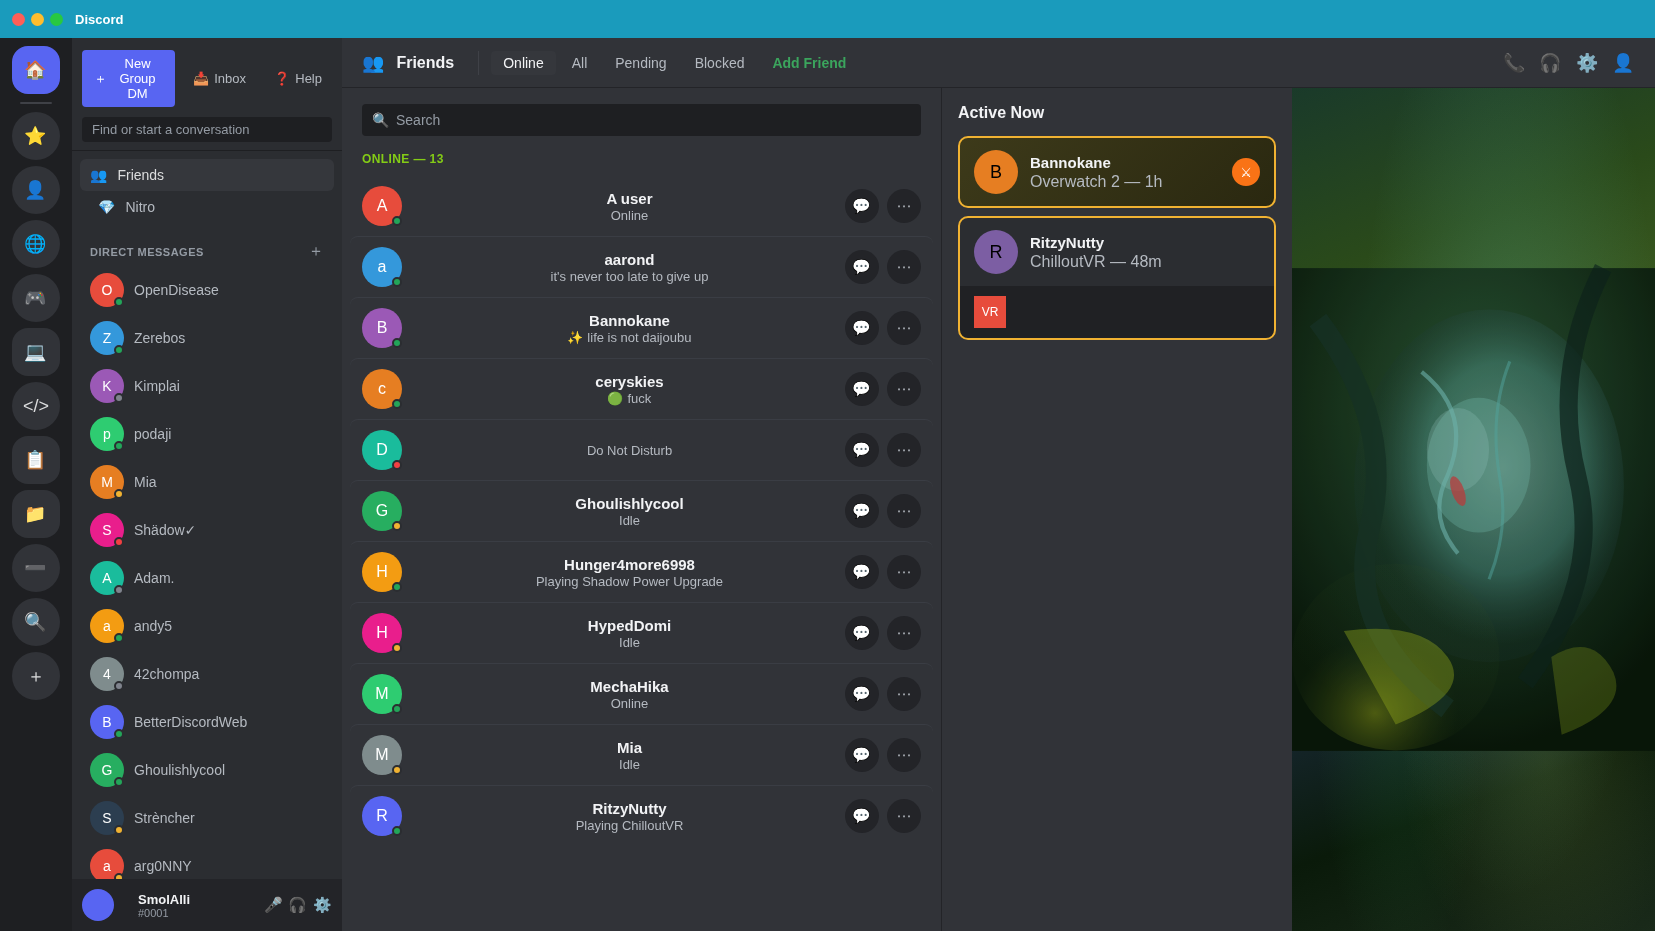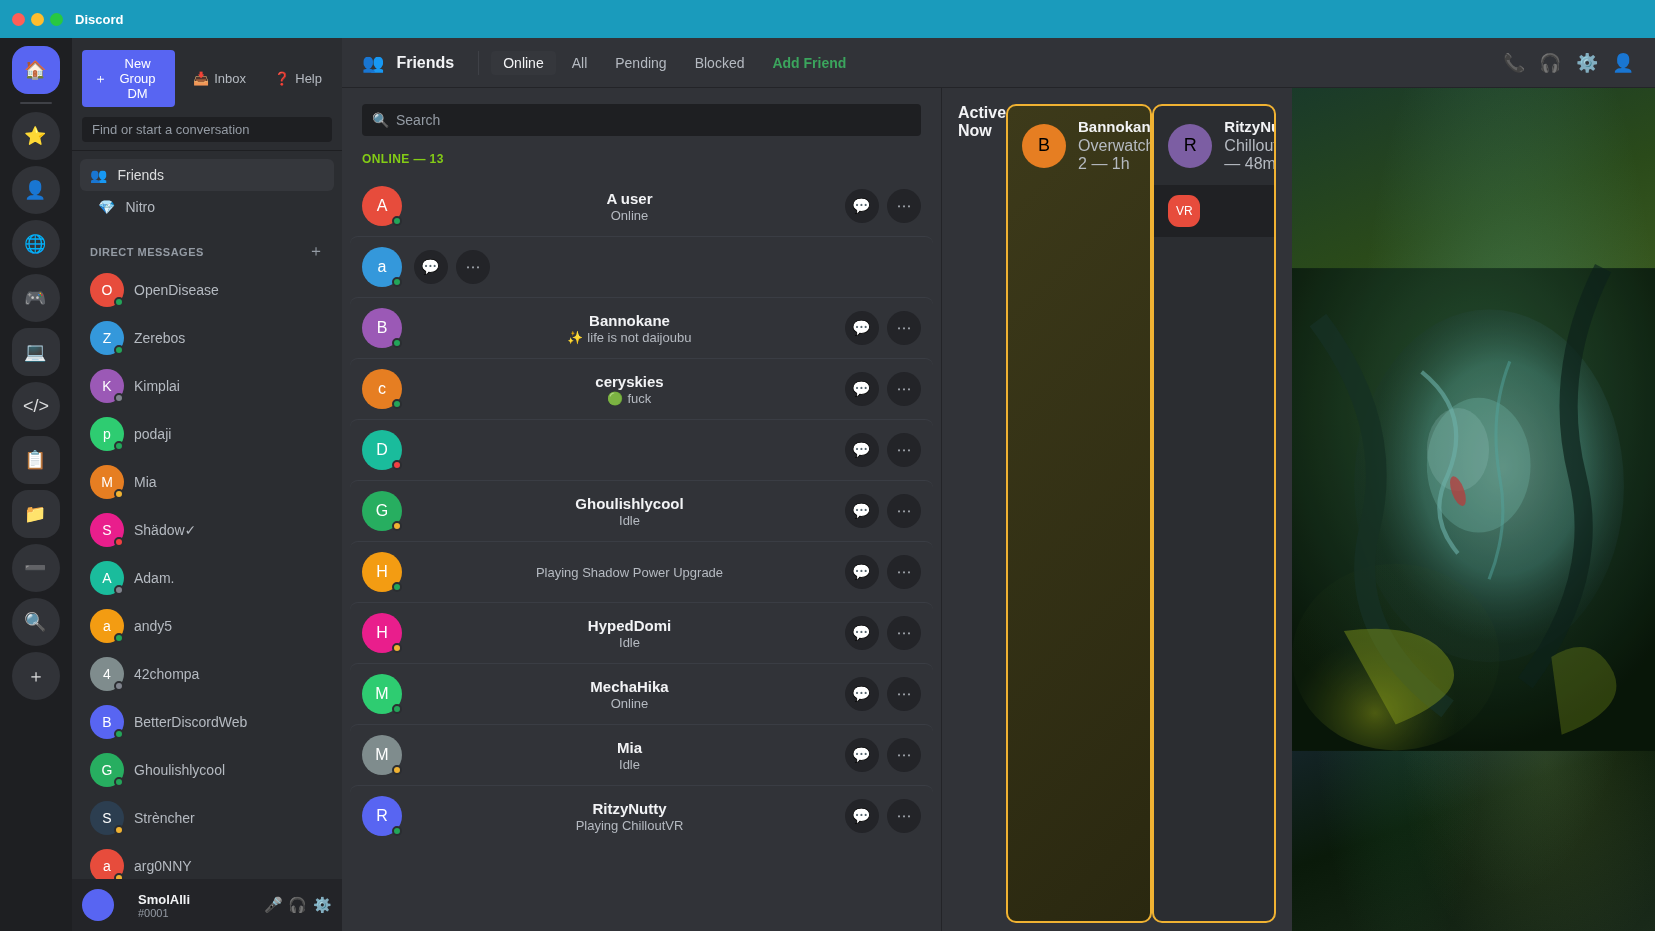--- a/index.html
+++ b/index.html
@@ -308,20 +308,21 @@
       align-items: center;
       justify-content: center;
       font-size: 15px;
     }
 
     
     .active-now-panel {
       width: 350px;
       flex-shrink: 0;
       display: flex;
+      flex-direction: column;
       background: #313338;
       overflow: hidden;
       padding: 16px 16px 0;
     }
     .active-now-title {
       color: #f2f3f5;
       font-size: 16px;
       font-weight: 700;
       margin-bottom: 14px;
     }
@@ -370,21 +371,21 @@
     .active-card-vr {
       padding: 10px 14px;
       background: rgba(0,0,0,0.25);
       display: flex;
       align-items: center;
       gap: 10px;
     }
     .vr-icon {
       width: 32px;
       height: 32px;
-      border-radius: 11px;
+      border-radius: 0;
       background: #e74c3c;
       display: flex;
       align-items: center;
       justify-content: center;
       color: white;
       font-size: 12px;
       flex-shrink: 0;
     }
     .vr-info { flex: 1; }
     .vr-title { color: #f2f3f5; font-size: 12px; font-weight: 600; }
@@ -680,20 +681,24 @@
     <div class="friend-actions">
       <button class="friend-action-btn">💬</button>
       <button class="friend-action-btn">⋯</button>
     </div>
   </div>
             <div class="friend-item">
     <div class="friend-avatar-wrap">
       <div class="friend-avatar" style="background:#3498db">a</div>
       <div class="status-dot status-online"></div>
     </div>
+    <div class="friend-info">
+      <div class="friend-name">aarond</div>
+      <div class="friend-status">it's never too late to give up</div>
+    </div>
     <div class="friend-actions">
       <button class="friend-action-btn">💬</button>
       <button class="friend-action-btn">⋯</button>
     </div>
   </div>
             <div class="friend-item">
     <div class="friend-avatar-wrap">
       <div class="friend-avatar" style="background:#9b59b6">B</div>
       <div class="status-dot status-online"></div>
     </div>
@@ -719,20 +724,21 @@
       <button class="friend-action-btn">💬</button>
       <button class="friend-action-btn">⋯</button>
     </div>
   </div>
             <div class="friend-item">
     <div class="friend-avatar-wrap">
       <div class="friend-avatar" style="background:#1abc9c">D</div>
       <div class="status-dot status-dnd"></div>
     </div>
     <div class="friend-info">
+      <div class="friend-status">Do Not Disturb</div>
     </div>
     <div class="friend-actions">
       <button class="friend-action-btn">💬</button>
       <button class="friend-action-btn">⋯</button>
     </div>
   </div>
             <div class="friend-item">
     <div class="friend-avatar-wrap">
       <div class="friend-avatar" style="background:#27ae60">G</div>
       <div class="status-dot status-idle"></div>
@@ -745,20 +751,21 @@
       <button class="friend-action-btn">💬</button>
       <button class="friend-action-btn">⋯</button>
     </div>
   </div>
             <div class="friend-item">
     <div class="friend-avatar-wrap">
       <div class="friend-avatar" style="background:#f39c12">H</div>
       <div class="status-dot status-online"></div>
     </div>
     <div class="friend-info">
+      <div class="friend-name">Hunger4more6998</div>
       <div class="friend-status">Playing Shadow Power Upgrade</div>
     </div>
     <div class="friend-actions">
       <button class="friend-action-btn">💬</button>
       <button class="friend-action-btn">⋯</button>
     </div>
   </div>
             <div class="friend-item">
     <div class="friend-avatar-wrap">
       <div class="friend-avatar" style="background:#e91e8c">H</div>

